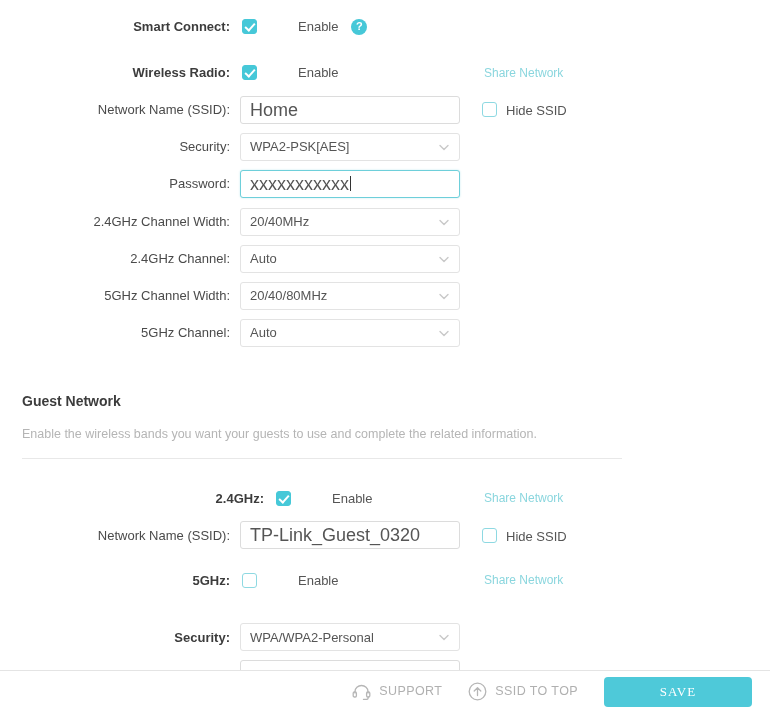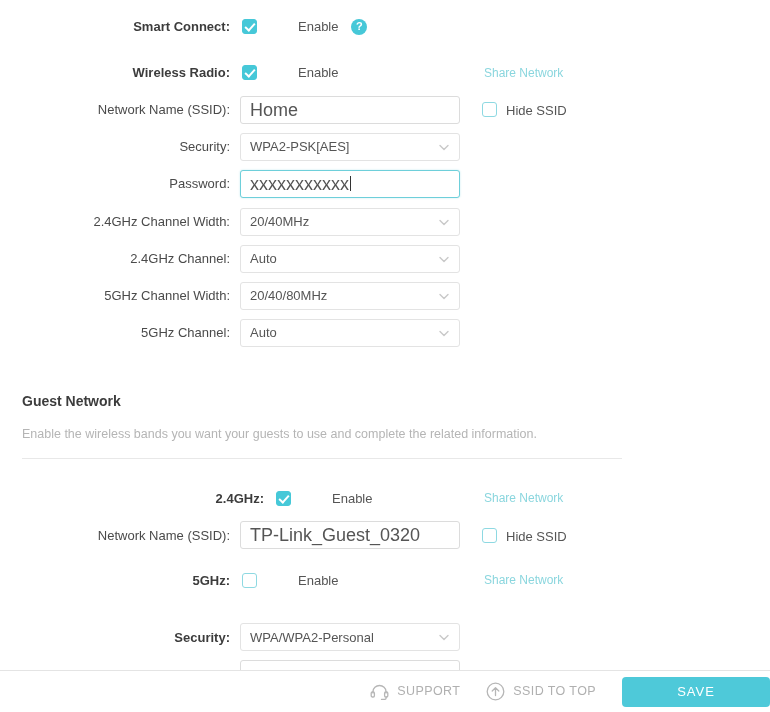--- a/index.html
+++ b/index.html
@@ -191,20 +191,21 @@
   
   .footer {
     position: absolute;
     left: 0; top: 670px;
     width: 770px; height: 42px;
     background: #fff;
     border-top: 1px solid #e4e4e4;
     display: flex;
     align-items: center;
     justify-content: flex-end;
+    padding-right: 18px;
   }
   .foot-item {
     display: flex;
     align-items: center;
     color: #b0b0b0;
     font-size: 12.5px;
     letter-spacing: .4px;
     margin-right: 26px;
     cursor: pointer;
     line-height: 1;
@@ -215,21 +216,21 @@
     background: #4ec9d9;
     border-radius: 4px;
     color: #fff;
     font-size: 13px;
     letter-spacing: 1px;
     display: flex;
     align-items: center;
     justify-content: center;
     cursor: pointer;
     border: none;
-    font-family: Liberation Sans, sans-serif;
+    font-family: Liberation Serif, serif;
     line-height: 1;
   }
 </style>
 </head>
 <body>
 
 <div class="page">
 
   <div class="content">
 

